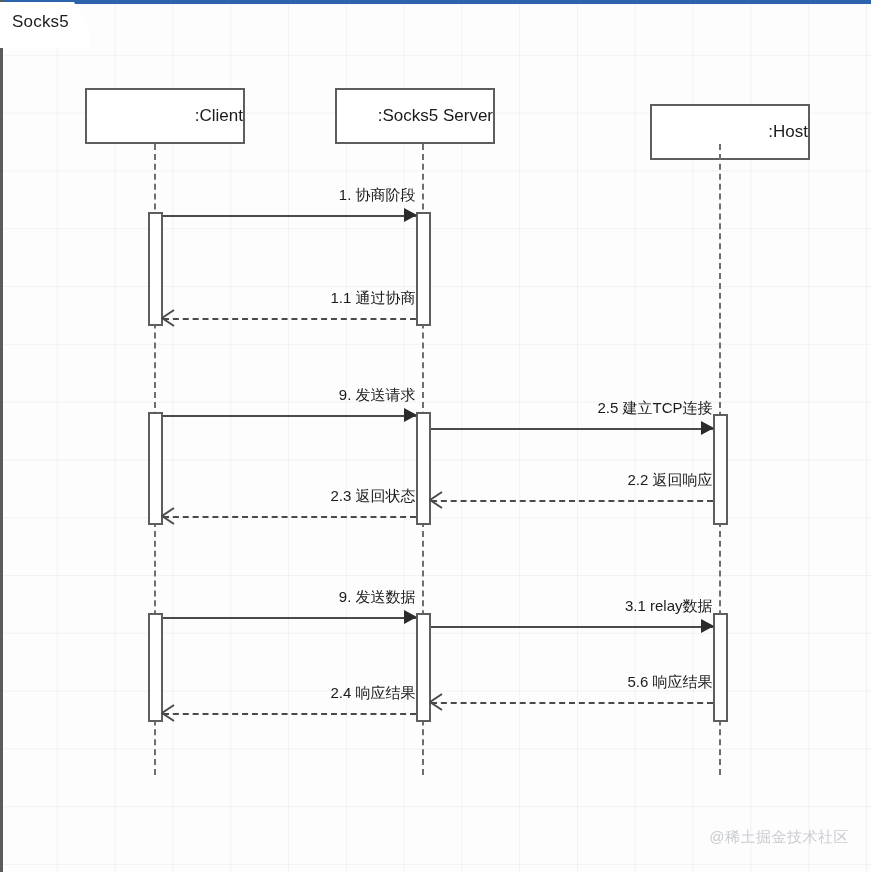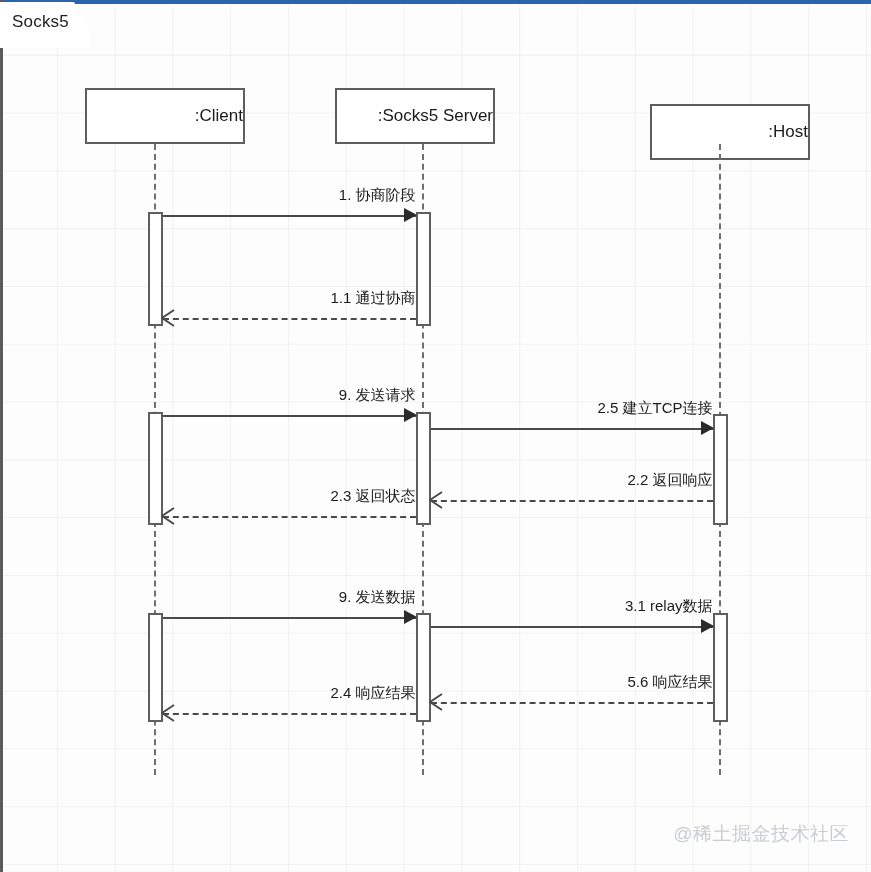--- a/index.html
+++ b/index.html
@@ -121,21 +121,21 @@
     text-align: right;
     font-size: 15px;
     color: #1b1b1b;
     white-space: nowrap;
   }
   
   #watermark {
     position: absolute;
     right: 22px;
     bottom: 25px;
-    font-size: 19px;
+    font-size: 15px;
     color: #c9ccd1;
     white-space: nowrap;
     letter-spacing: .5px;
   }
 </style>
 </head>
 <body>
 
 <div id="canvas">
 

